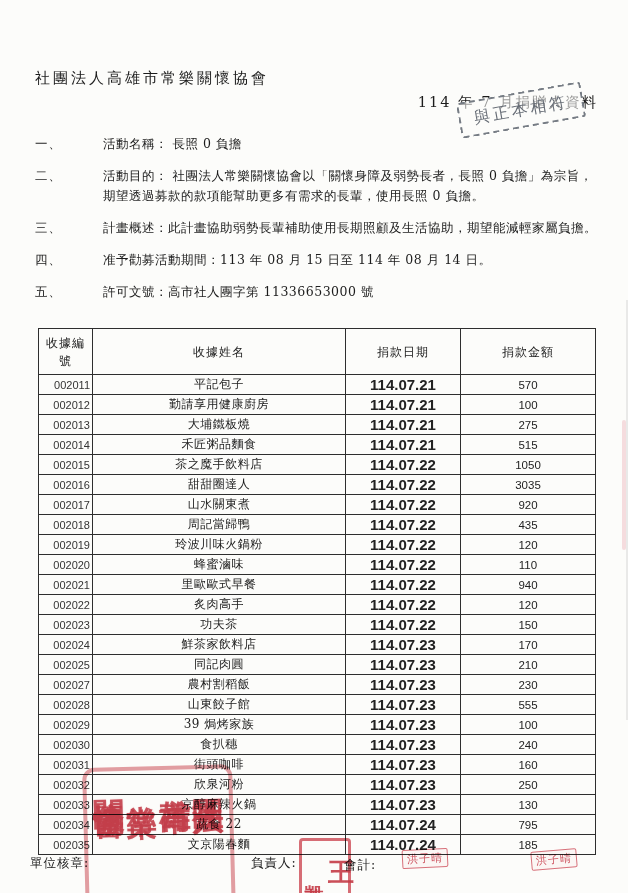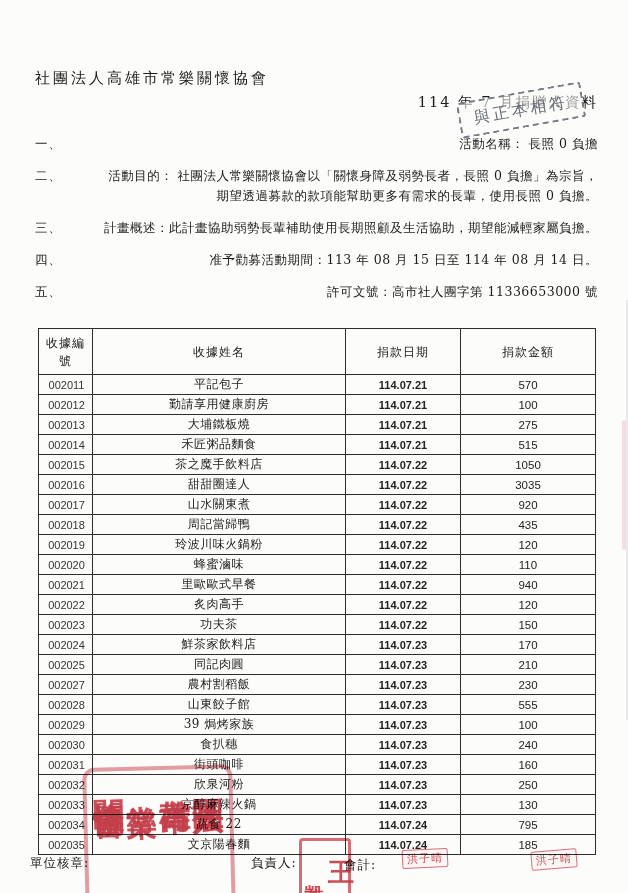--- a/index.html
+++ b/index.html
@@ -19,21 +19,21 @@
     padding:36px 30px 0 35px;
   }
   
   .title{ text-align:left; font-size:15px; letter-spacing:3px;margin-top:33px; }
   .subtitle{ text-align:right; font-size:14.5px; letter-spacing:2px; margin-top:5px; }
   
   .items{ margin-top:22px; }
   .item{ display:flex; font-size:12.5px; line-height:1.6; margin-bottom:12px; }
   .item .num{ width:44px; flex:0 0 44px; letter-spacing:1px; }
   .item .gap{ width:24px; flex:0 0 24px; }
-  .item .txt{ flex:1; letter-spacing:0.5px;text-align:right; }
+  .item .txt{ flex:1; letter-spacing:0.5px; }
   
   table.donors{
     border-collapse:collapse;
     margin-top:26px;
     margin-left:3px;
     width:557px;
     table-layout:fixed;
     font-size:12px;
   }
   table.donors th, table.donors td{
@@ -44,28 +44,28 @@
   }
   table.donors th{
     font-weight:normal;
     height:45px;
     letter-spacing:1px;
     white-space:normal;
     line-height:1.5;
   }
   table.donors td{ height:19px; text-align:center; }
   table.donors td:nth-child(1){
-    text-align:center; padding-left:4px;
+    text-align:right; padding-left:4px;
     font-family:"Liberation Sans","DejaVu Sans",sans-serif;
     font-size:11px; color:#333;
   }
   table.donors td:nth-child(2){ letter-spacing:0.5px; }
   table.donors td:nth-child(3){
     font-family:"Liberation Sans","DejaVu Sans",sans-serif;
-    font-weight:600; font-size:11px; color:#222;
+    font-weight:600; font-size:15px; color:#222;
   }
   table.donors td:nth-child(4){
     font-family:"Liberation Sans","DejaVu Sans",sans-serif;
     font-size:11.5px; color:#222;text-align:center;
   }
   .col-no{width:54px;} .col-name{width:253px;} .col-date{width:115px;} .col-amt{width:135px;}
   
   .footer-label{
     position:absolute; font-size:12.5px; letter-spacing:1px; white-space:nowrap;
   }

